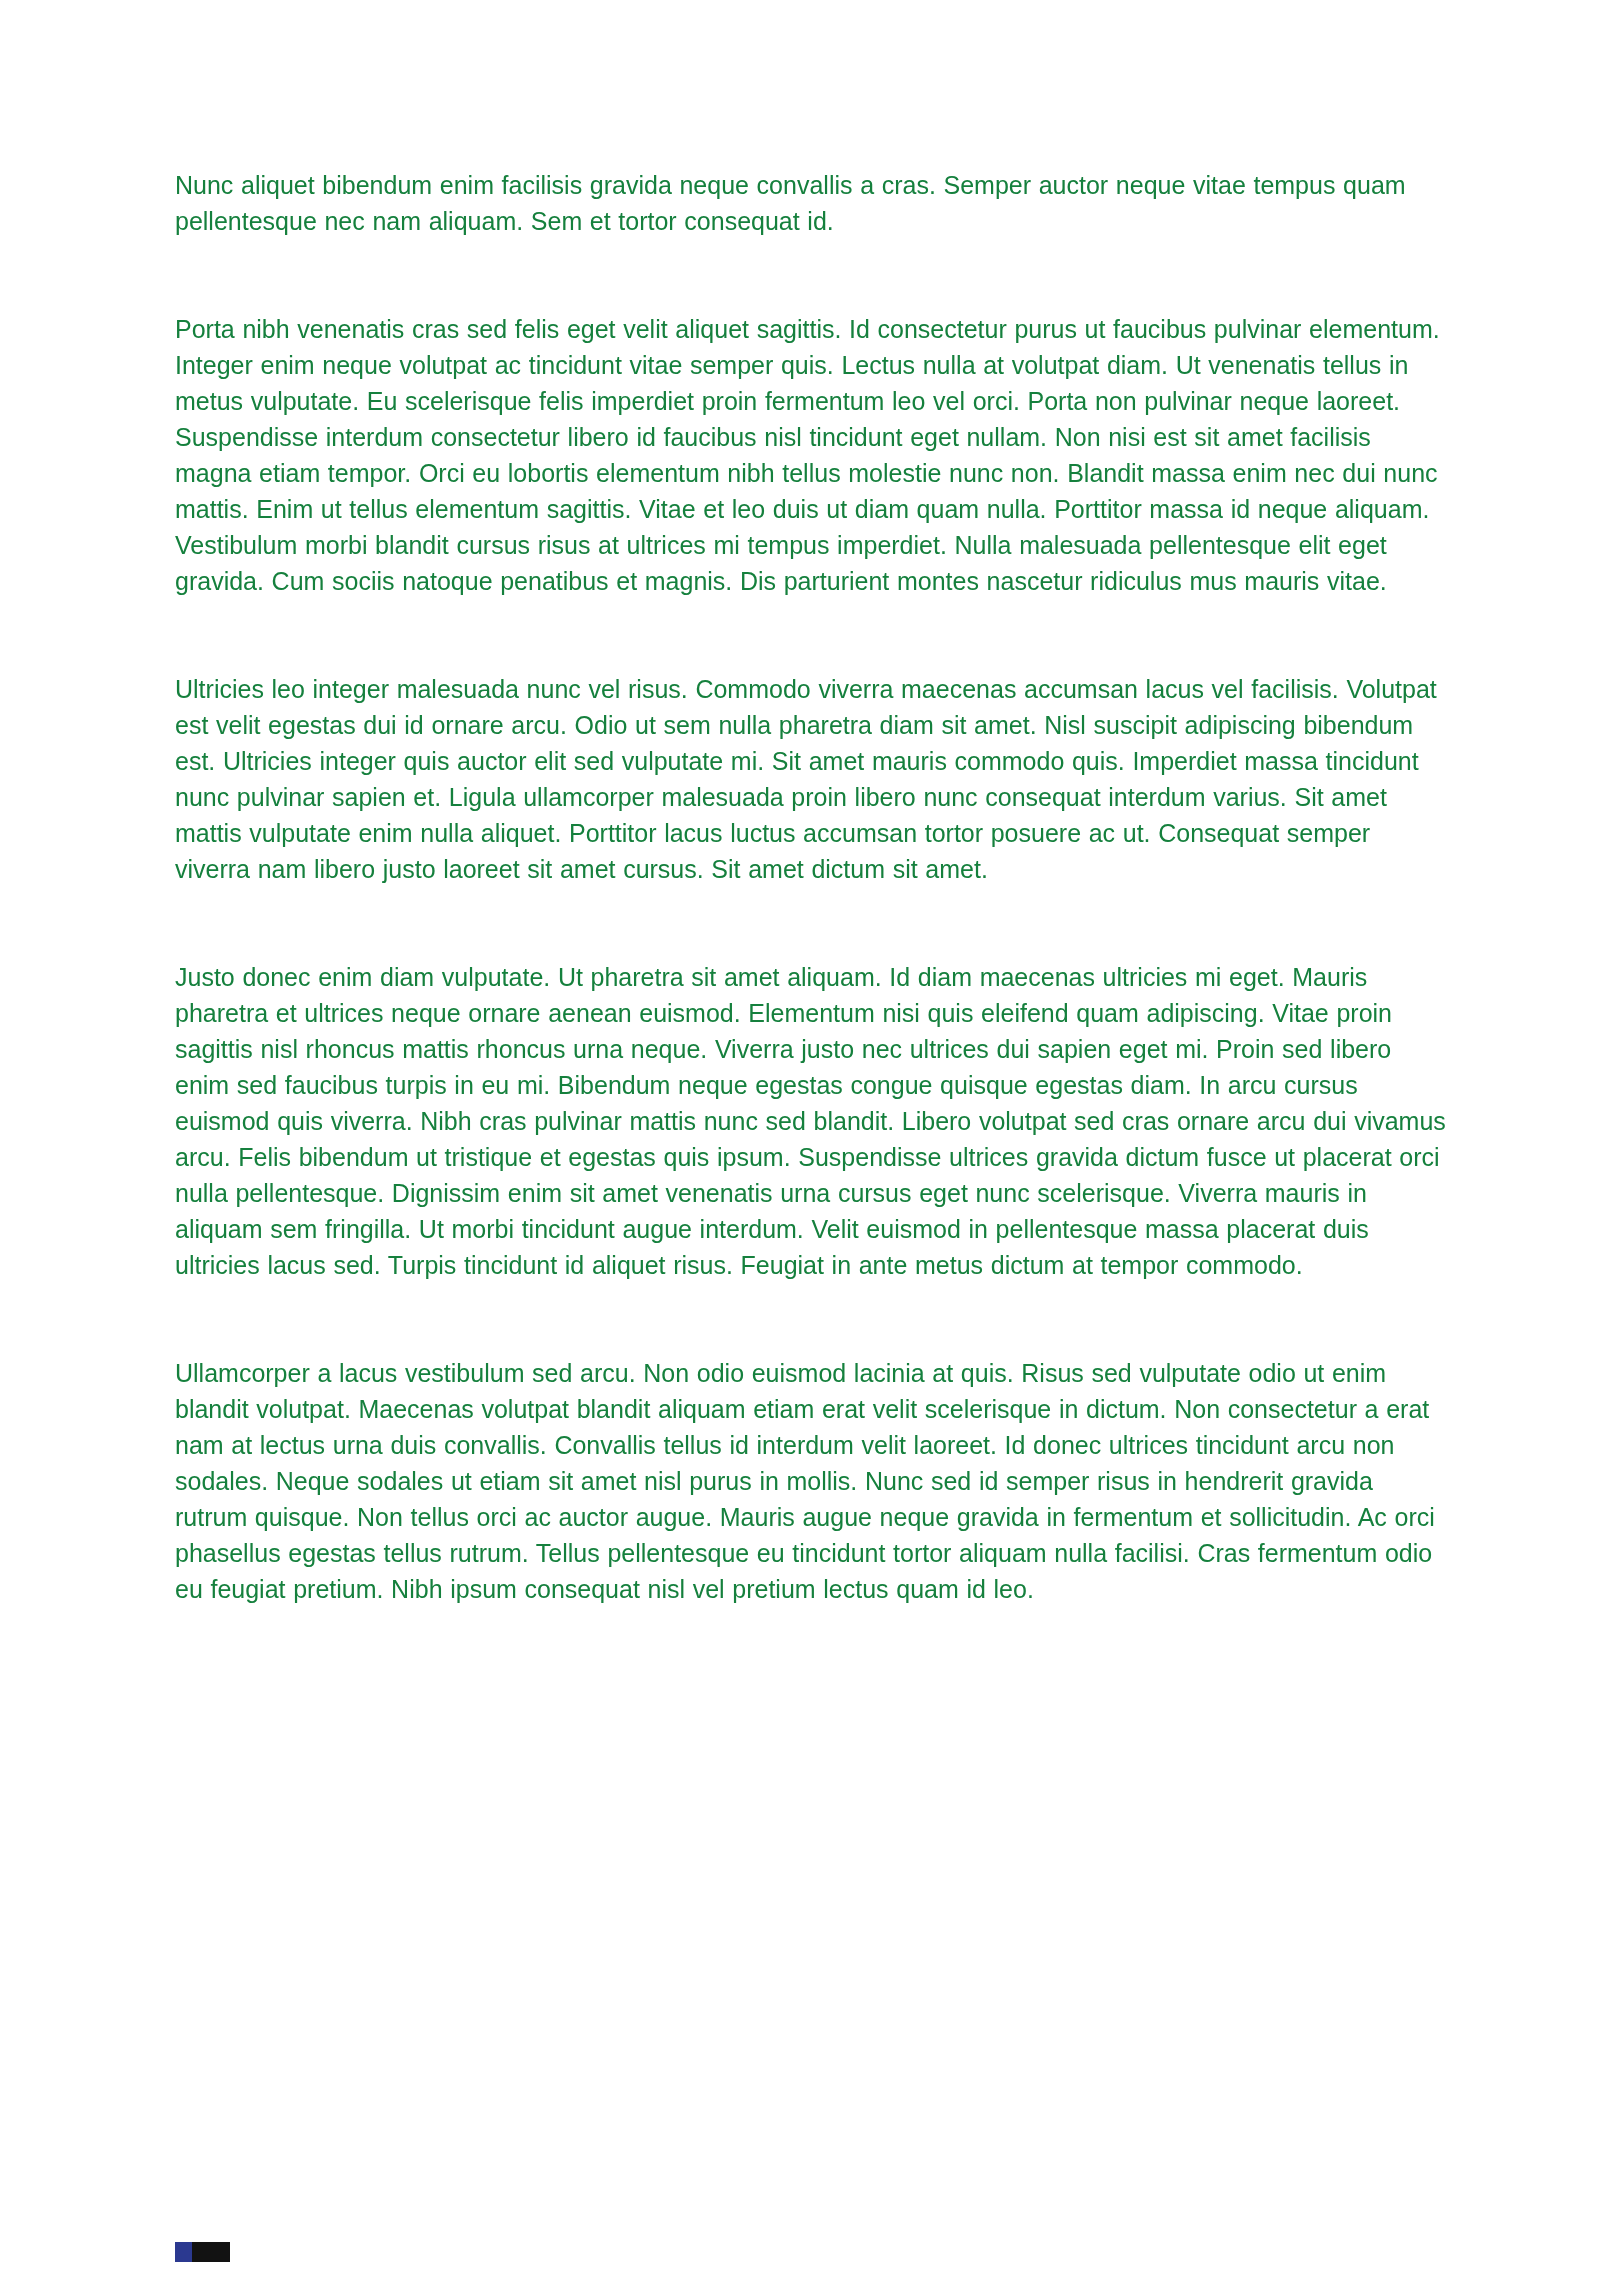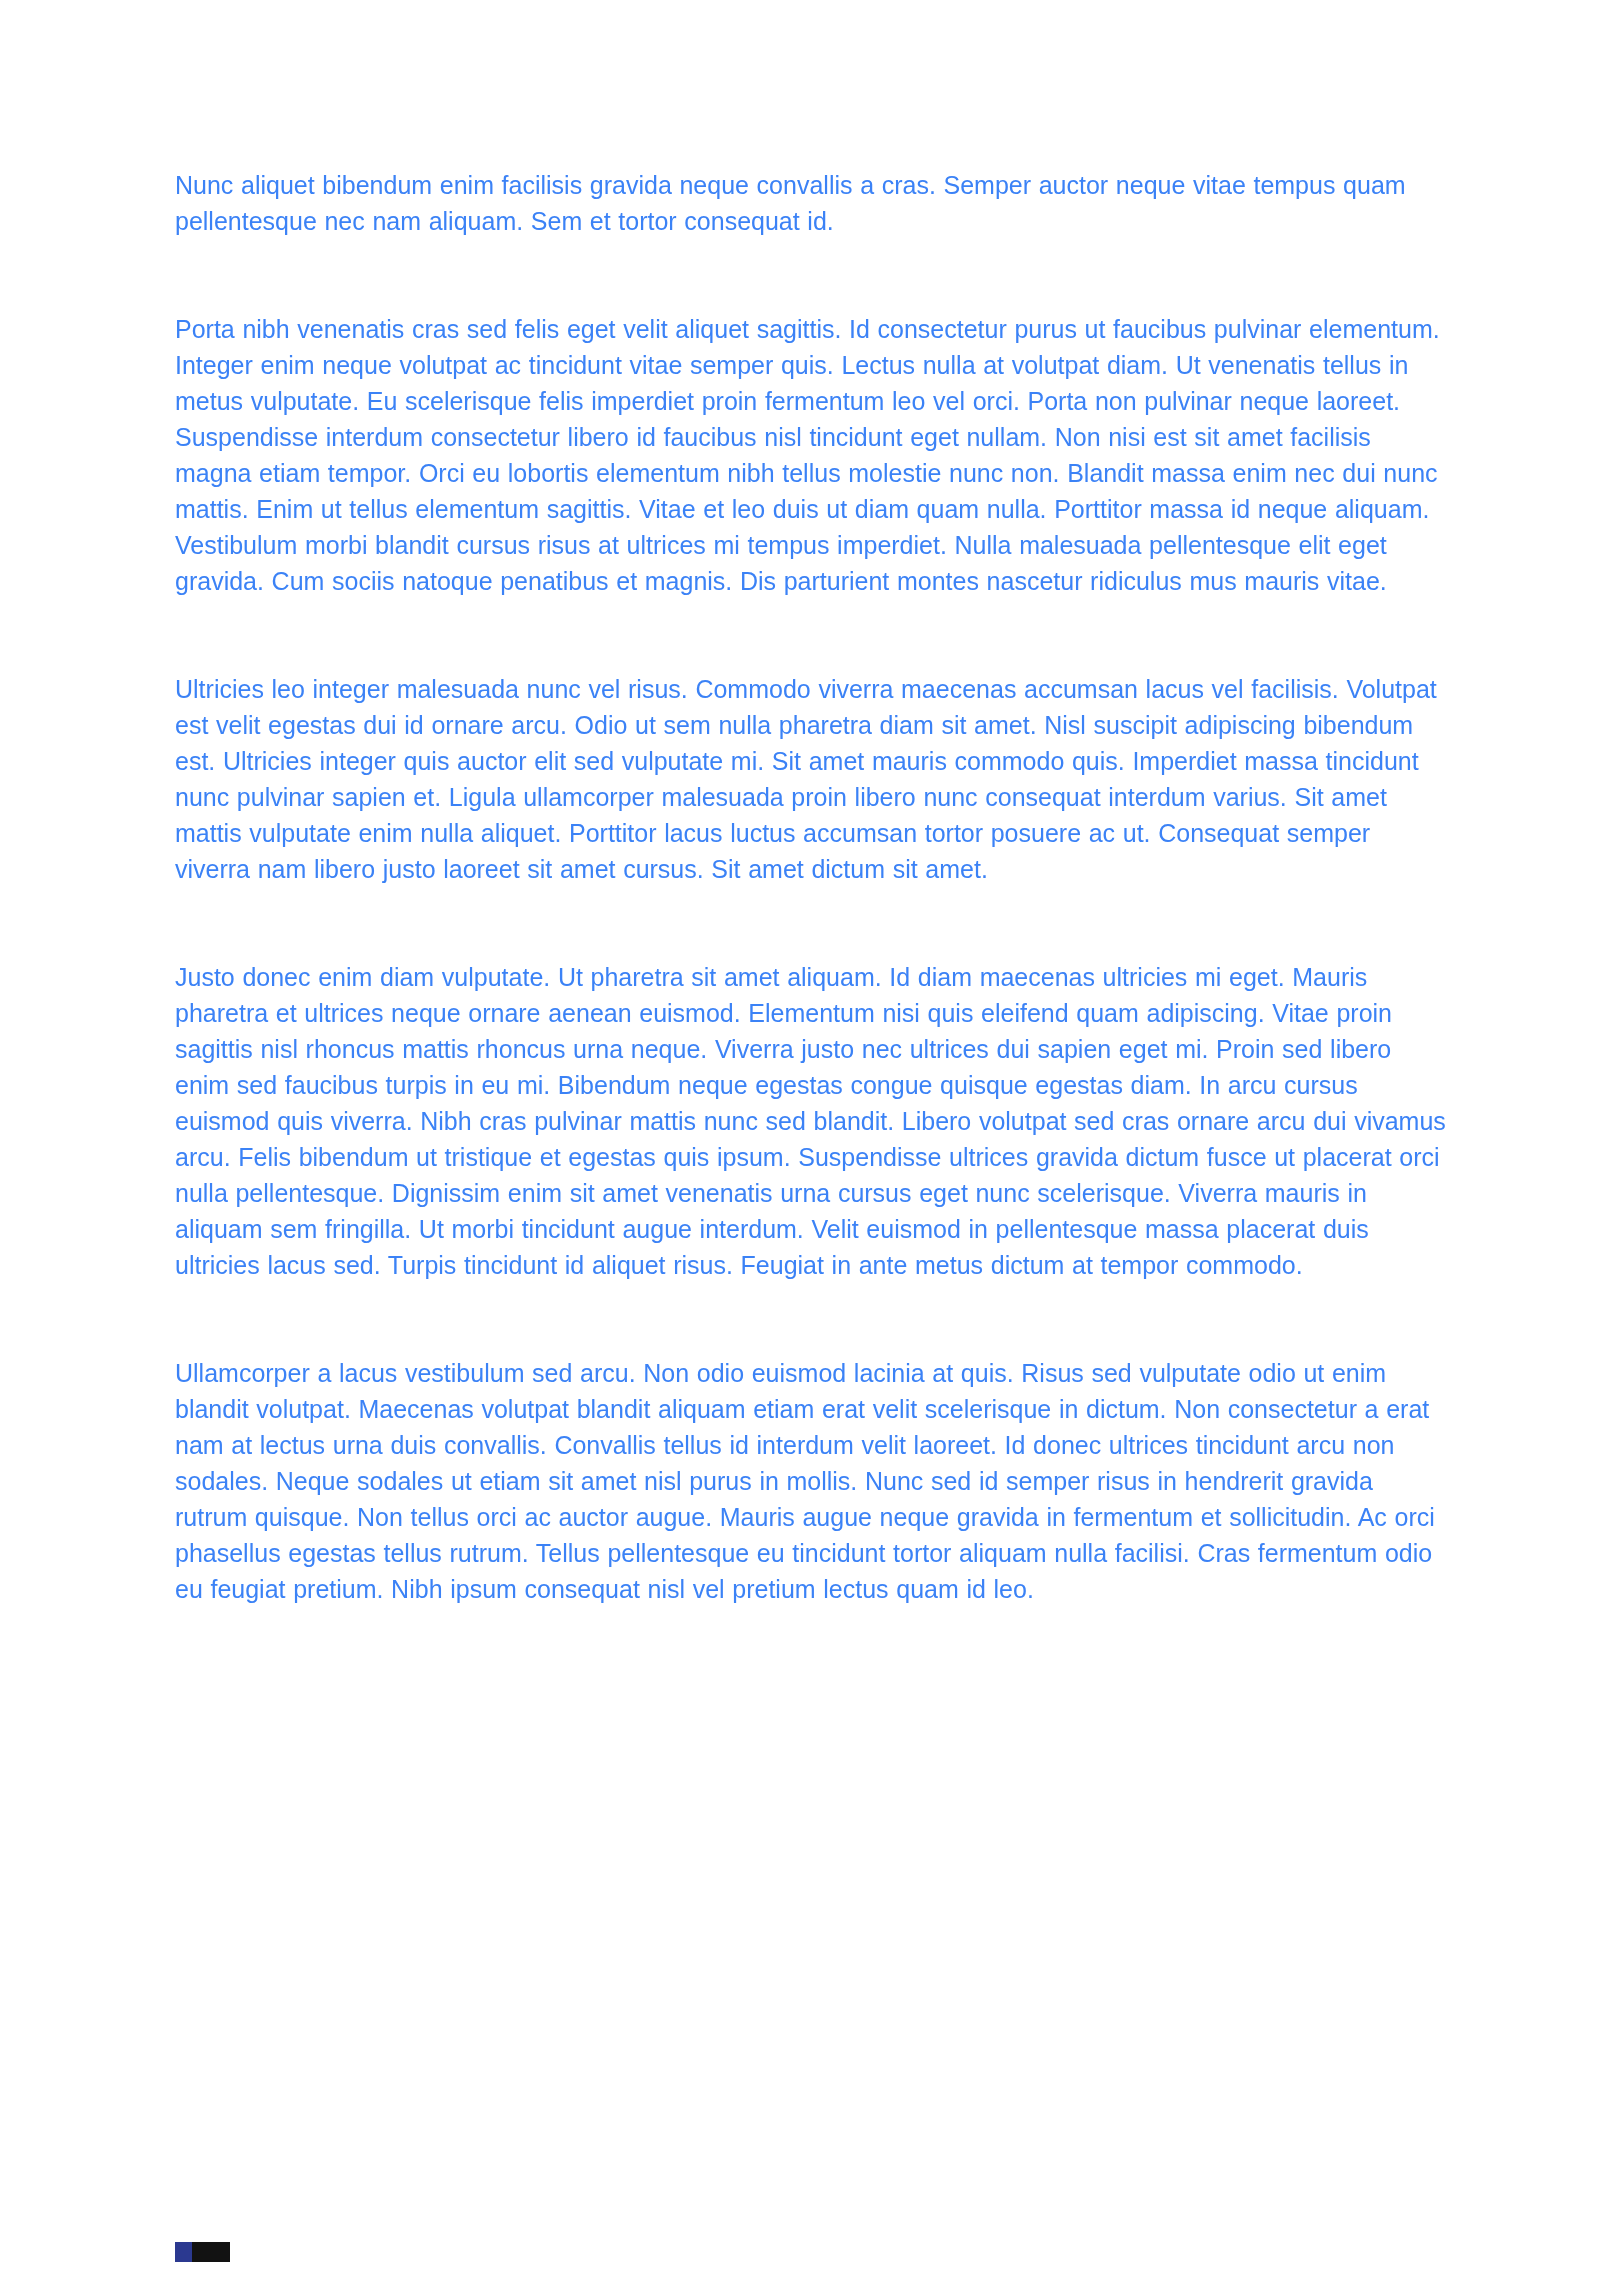--- a/index.html
+++ b/index.html
@@ -20,21 +20,21 @@
     inset: 0;
     background: #ffffff;
     overflow: hidden;
   }
 
   .content {
     position: absolute;
     top: 167px;
     left: 175px;
     width: 1271px;
-    color: #3b82f6;
+    color: #15803d;
     font-size: 25px;
     line-height: 36px;
     text-align: left;
     word-spacing: 0.7px;
   }
 
   .content p {
     margin: 0 0 72px 0;
   }
 

